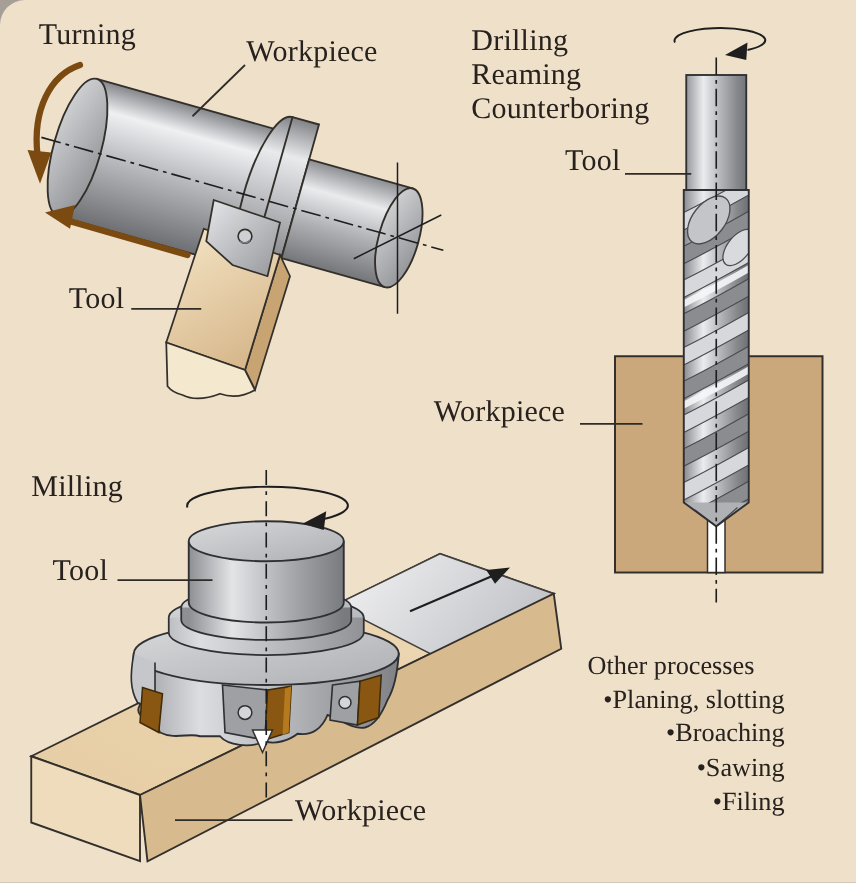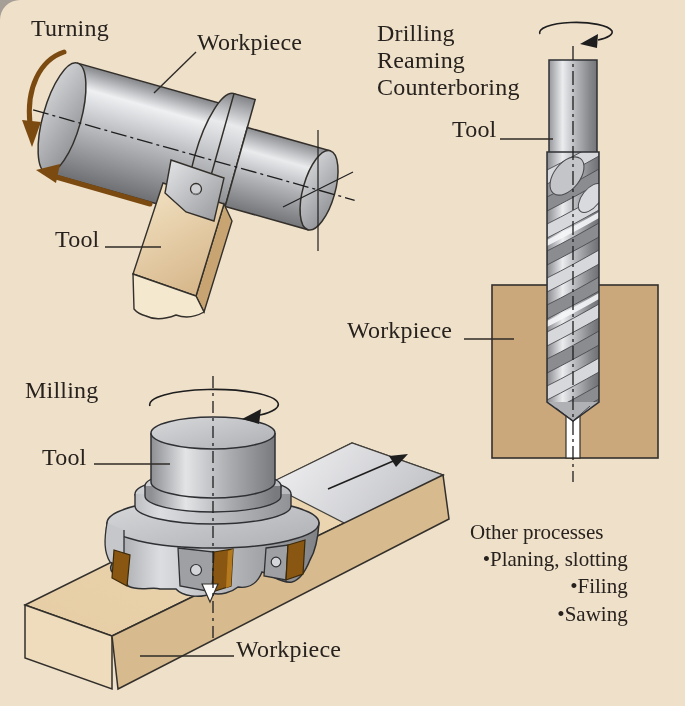--- a/index.html
+++ b/index.html
@@ -242,18 +242,19 @@
 <div class="lbl" style="left:347px;top:317px;">Workpiece</div>
 
 <div class="lbl" style="left:25px;top:377px;">Milling</div>
 <div class="lbl" style="left:42px;top:444px;">Tool</div>
 <div class="lbl" style="left:236px;top:636px;">Workpiece</div>
 
 <div class="other">
   <div class="title">Other processes</div>
   <ul>
     <li><span class="bullet">•</span><span>Planing, slotting</span></li>
+    <li><span class="bullet">•</span><span>Broaching</span></li>
+    <li><span class="bullet">•</span><span>Sawing</span></li>
     <li><span class="bullet">•</span><span>Filing</span></li>
-    <li><span class="bullet">•</span><span>Sawing</span></li>
   </ul>
 </div>
 
 </div>
 
 </body></html>

